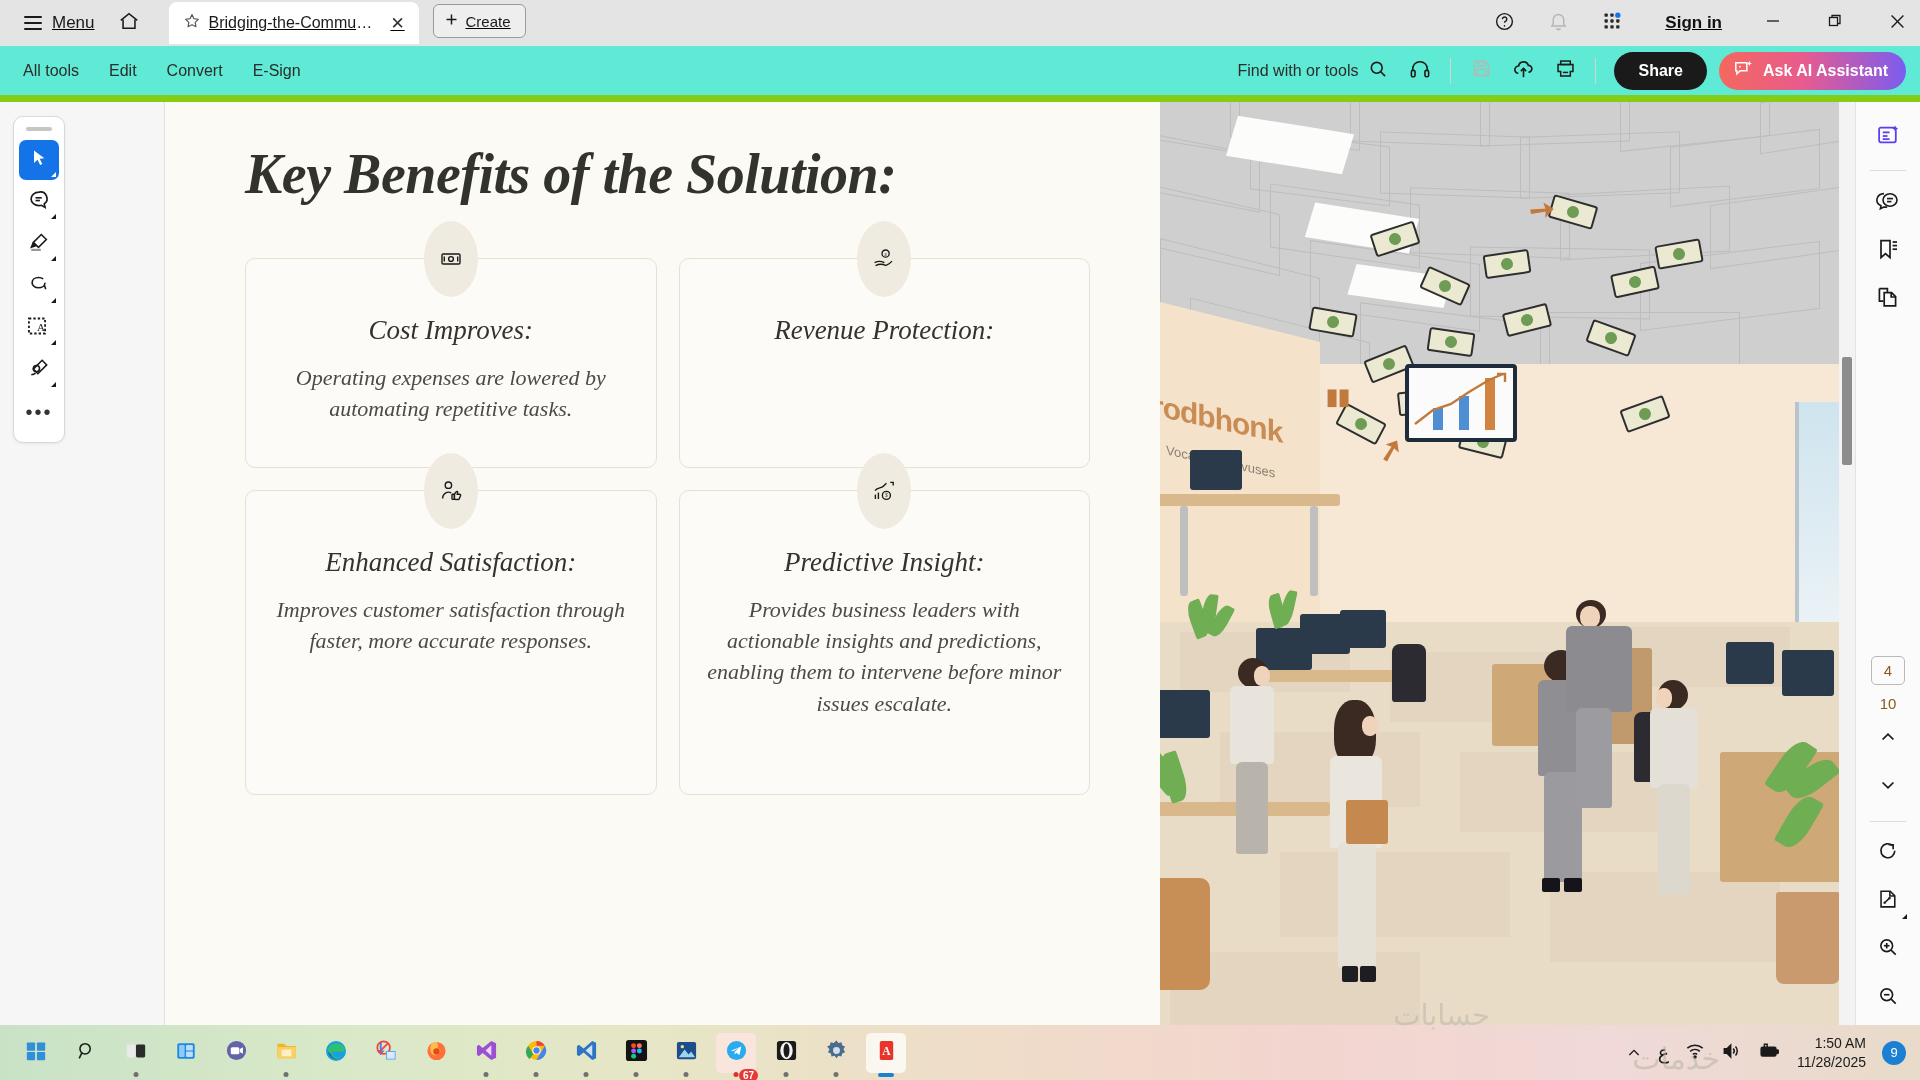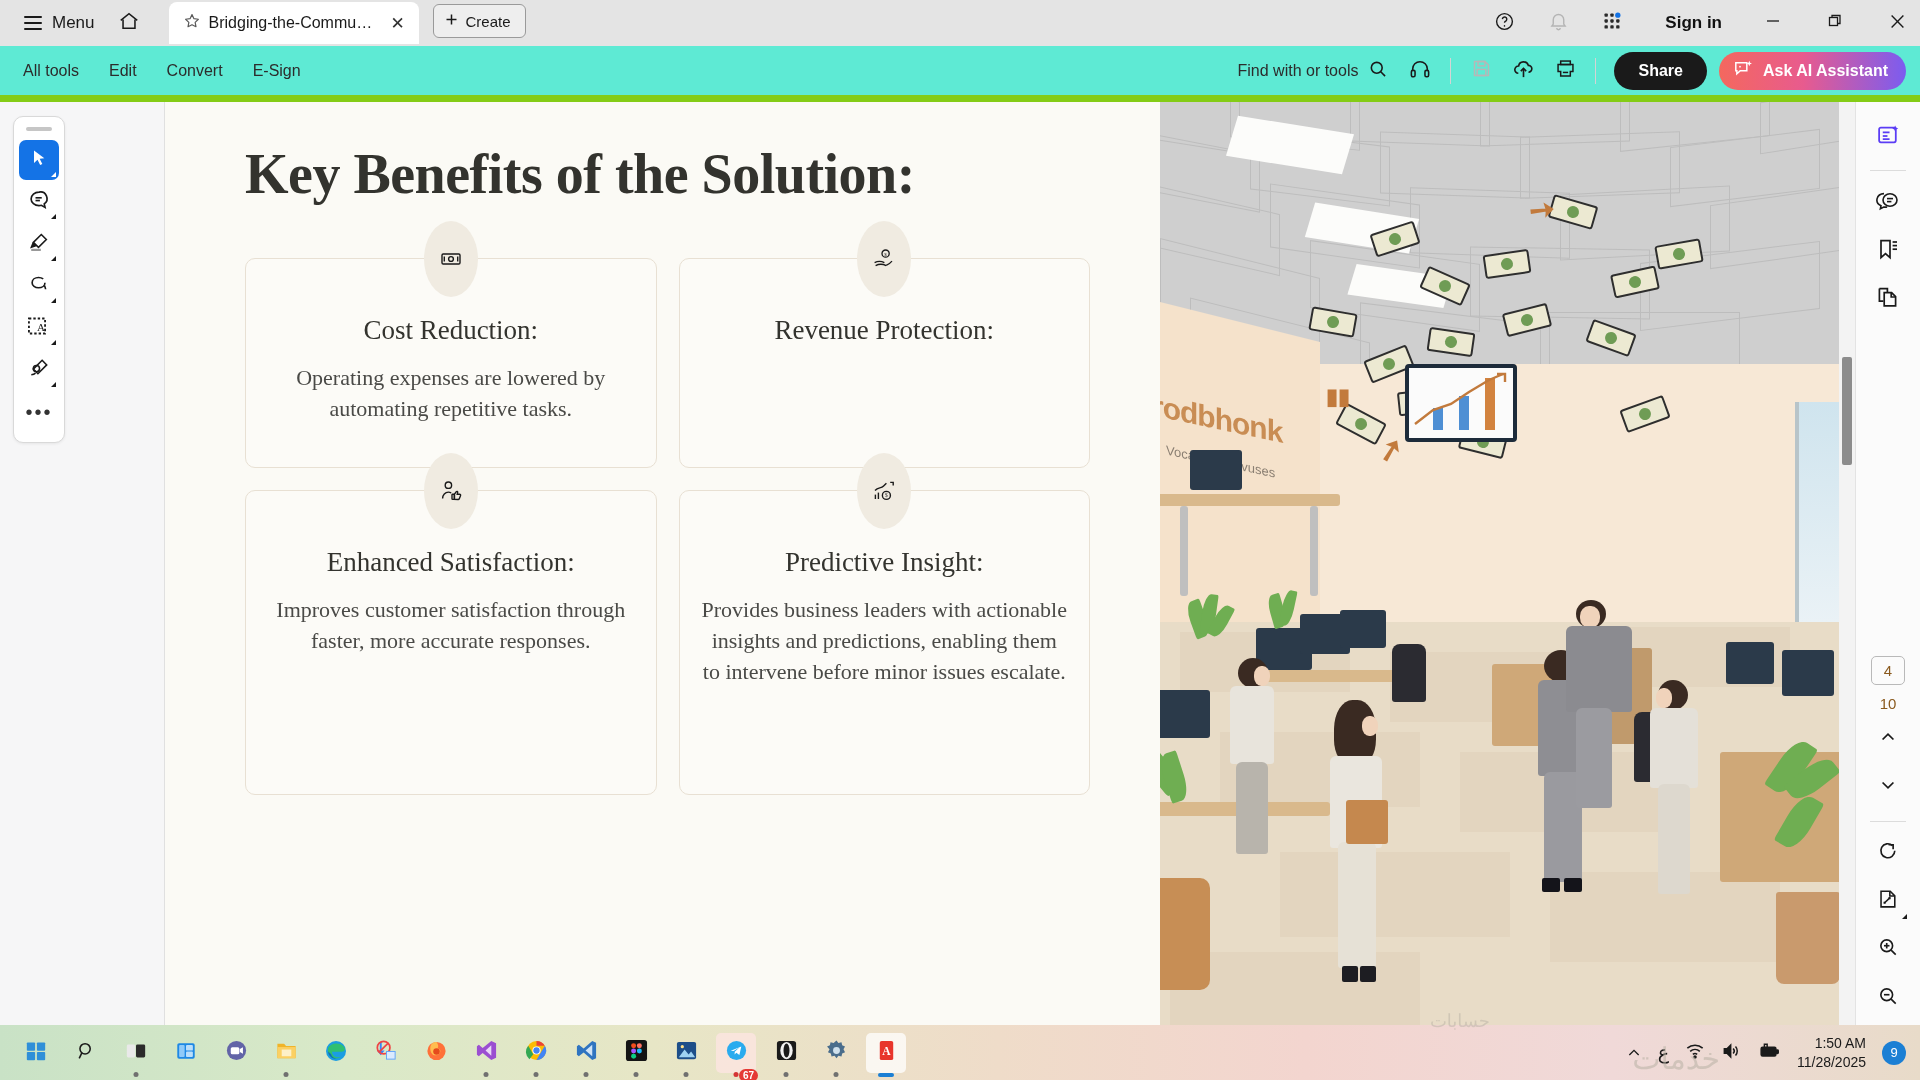--- a/index.html
+++ b/index.html
@@ -7,21 +7,21 @@
     width: 1920px; height: 1080px;
     overflow: hidden;
     font-family: "Liberation Sans", sans-serif;
     background: #ffffff;
   }
 
   
   .titlebar {
     position: absolute; left: 0; top: 0; width: 1920px; height: 46px;
     background: #e4e4e4;
-    display: flex; align-items: flex-end;
+    display: flex; align-items: flex-end; text-decoration: underline;
   }
   .tb-left { display: flex; align-items: center; height: 46px; padding-left: 14px; gap: 4px; }
   .menu-btn {
     display: flex; align-items: center; gap: 10px;
     height: 34px; padding: 0 10px; border-radius: 4px; cursor: pointer;
     font-size: 17px; color: #1a1a1a;
   }
   .hamburger { display: flex; flex-direction: column; gap: 4px; width: 18px; }
   .hamburger i { display: block; height: 2px; background: #1a1a1a; border-radius: 1px; }
   .home-btn { width: 40px; height: 34px; display: flex; align-items: center; justify-content: center; border-radius: 4px; cursor: pointer; }
@@ -112,21 +112,21 @@
 
   
   .doc-area {
     position: absolute; left: 165px; top: 102px; width: 1690px; height: 923px;
     background: #fbfaf5; overflow: hidden;
   }
   .pdf-page {
     position: absolute; left: 0; top: 0; width: 1690px; height: 923px;
     background: #fbfaf5; display: flex;
   }
-  .page-left { width: 995px; padding: 40px 0 0 80px; position: relative; }
+  .page-left { width: 995px; padding: 40px 0 0 80px; position: relative; font-style: italic; }
   .page-title {
     font-family: "Liberation Serif", serif;
     font-size: 56px; color: #33332e; font-weight: bold; letter-spacing: -0.5px;
     margin-bottom: 52px;
   }
   .card-grid { display: grid; grid-template-columns: 1fr 1fr; gap: 22px 22px; width: 845px; }
   .card {
     background: #fcfbf7;
     border: 1px solid #e8e0d3;
     border-radius: 10px;
@@ -252,21 +252,21 @@
     font-size:10px; border-radius:8px; padding:1px 4px; font-weight:bold;margin-top:39px;
   }
   .tray { margin-left:auto; display:flex; align-items:center; gap: 16px; padding-right: 14px; }
   .tray-ic { cursor:pointer; display:flex; align-items:center; }
   .clock { text-align:right; font-size:14px; color:#1a1a1a; line-height:1.35; cursor:pointer; }
   .notif-badge {
     width:24px; height:24px; border-radius:50%; background:#1b7fd4; color:#fff;
     font-size:13px; display:flex; align-items:center; justify-content:center; cursor:pointer;
   }
   .wm-arabic { position:absolute; right: 200px; bottom: 4px; font-size: 30px; color:#b9b2a5; opacity:.55; }
-  .wm-arabic2 { position:absolute; right: 430px; bottom: 48px; font-size: 18px; color:#b9b2a5; opacity:.5; }
+  .wm-arabic2 { position:absolute; right: 430px; bottom: 48px; font-size: 29px; color:#b9b2a5; opacity:.5; }
 </style>
 </head>
 <body>
 
 <div class="titlebar">
   <div class="tb-left">
     <div class="menu-btn">
       <span class="hamburger">
           <i></i>
           <i></i>
@@ -517,21 +517,21 @@
 
         <div class="card">
           <div class="card-icon">
             <svg width="24" height="24" viewBox="0 0 24 24" fill="none" stroke="#1a1a1a" stroke-width="1.4">
               <rect x="3" y="7" width="18" height="10" rx="1.2"></rect>
                 <circle cx="12" cy="12" r="2.4"></circle>
               <line x1="5.3" y1="9.6" x2="5.3" y2="14.4"></line>
                 <line x1="18.7" y1="9.6" x2="18.7" y2="14.4"></line>
             </svg>
           </div>
-          <div class="card-title">Cost Reduction:</div>
+          <div class="card-title">Cost Improves:</div>
           <div class="card-body">Operating expenses are lowered by automating repetitive tasks.</div>
         </div>
 
         <div class="card">
           <div class="card-icon">
             <svg width="24" height="24" viewBox="0 0 24 24" fill="none" stroke="#1a1a1a" stroke-width="1.3">
               <circle cx="13.6" cy="6.6" r="3.6"></circle>
                 <text x="13.6" y="8.5" font-size="5" text-anchor="middle" fill="#1a1a1a" stroke="none" font-family="Liberation Serif, serif">$</text>
               <path d="M2.6 15.6c3.2-1.6 6.5-1.6 9.8 0"></path>
                 <path d="M3.6 18.6c3.4-1.8 7-1.8 10.6 0"></path>

